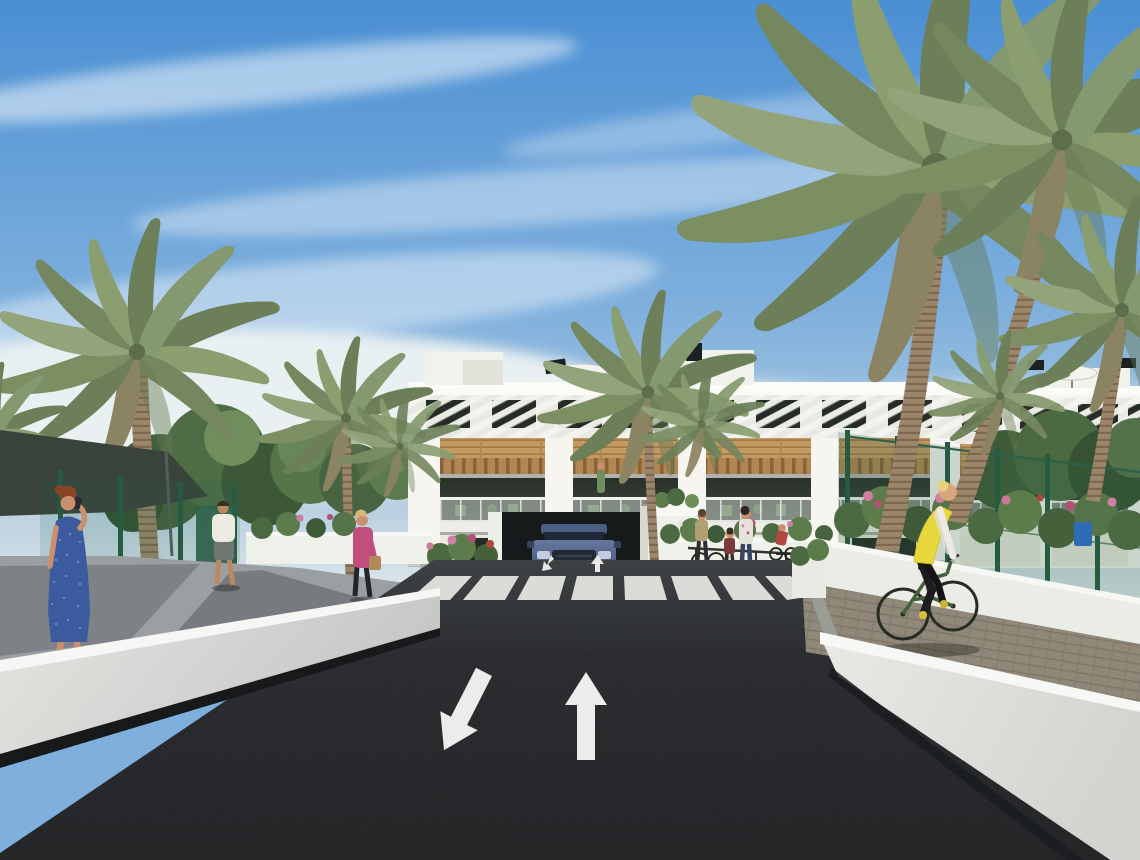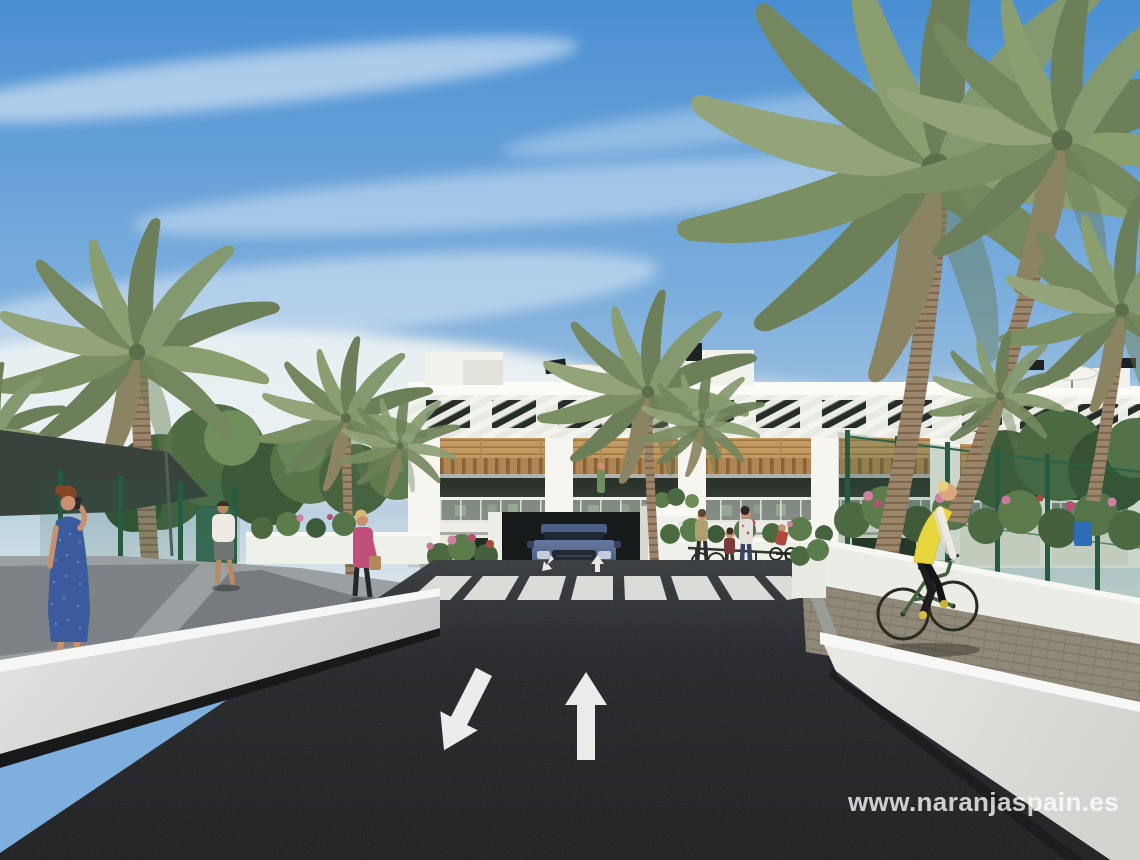--- a/index.html
+++ b/index.html
@@ -570,14 +570,13 @@
     <circle cx="943" cy="486" r="5.5" fill="#e8cf80"></circle>
   </g>
 
   <g>
     <polygon points="820,636 1140,706 1140,880 838,676" fill="url(#wallFaceR)"></polygon>
     <polygon points="820,632 1140,702 1140,712 820,644" fill="#f7f8f5"></polygon>
     <polygon points="832,668 1110,880 1092,880 828,676" fill="#1a1c1e" opacity="0.85"></polygon>
   </g>
 </svg>
 
-<div class="watermark">www.naranjaspain.es</div>
 </div>
 
 </body></html>

